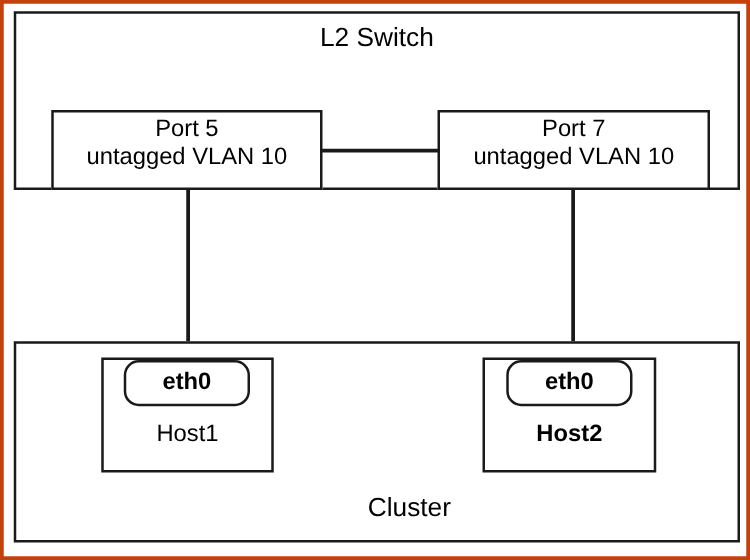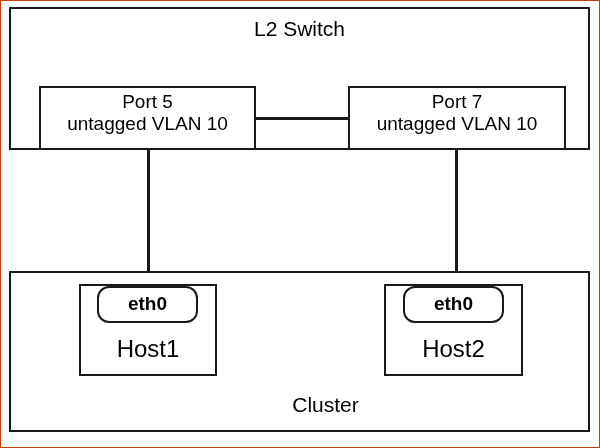--- a/index.html
+++ b/index.html
@@ -5,21 +5,21 @@
   html, body {
     margin: 0;
     padding: 0;
     background: #ffffff;
   }
   #canvas {
     position: relative;
     width: 600px;
     height: 448px;
     background: #ffffff;
-    border: 1px solid #c2410c;
+    border: 3px solid #c2410c;
     box-sizing: border-box;
     overflow: hidden;
     font-family: "Liberation Sans", sans-serif;
     color: #000000;
   }
   .box {
     position: absolute;
     box-sizing: border-box;
     border: 2px solid #1a1a1a;
     background: #ffffff;
@@ -44,21 +44,21 @@
   .label {
     position: absolute;
     text-align: center;
     white-space: nowrap;
     line-height: 1.18;
     color: #000000;
   }
   .t-title    { font-size: 21px; }
   .t-port     { font-size: 19px; }
   .t-eth      { font-size: 19px; font-weight: bold; }
-  .t-host     { font-size: 24px; }
+  .t-host     { font-size: 19px; }
   .t-cluster  { font-size: 21px; }
 
   
   #switch-box   { left: 8px;   top: 6px;    width: 581px; height: 143px; }
   #cluster-box  { left: 8px;   top: 270px;  width: 581px; height: 161px; }
 
   #port5-box    { left: 38px;  top: 85px;   width: 217px; height: 64px; }
   #port12-box   { left: 347px; top: 85px;   width: 218px; height: 64px; }
 
   #port-link    { left: 253px; top: 116px;  width: 96px; }
@@ -75,21 +75,21 @@
   #switch-title { left: 8px;   top: 16px;   width: 581px; }
   #cluster-title{ left: 8px;   top: 392px;  width: 581px; margin-left: 26px; }
 
   #port5-label  { left: 38px;  top: 90px;   width: 217px; }
   #port12-label { left: 347px; top: 90px;   width: 218px; }
 
   #eth0-host1-label { left: 96px;  top: 292px; width: 101px; }
   #eth0-host2-label { left: 402px; top: 292px; width: 101px; }
 
   #host1-label  { left: 78px;  top: 334px;  width: 138px; }
-  #host2-label  { left: 383px; top: 334px;  width: 139px; }
+  #host2-label  { left: 383px; top: 334px;  width: 139px; font-weight: bold; }
 </style>
 </head>
 <body>
 
 <div id="canvas">
 
   <div class="box" id="switch-box"></div>
   <div class="label t-title" id="switch-title">L2 Switch</div>
 
   <div class="box" id="port5-box"></div>

